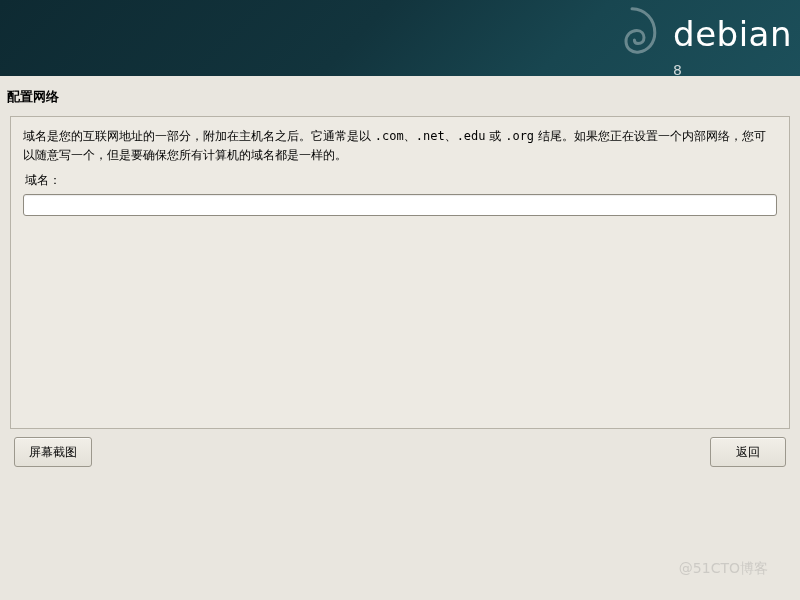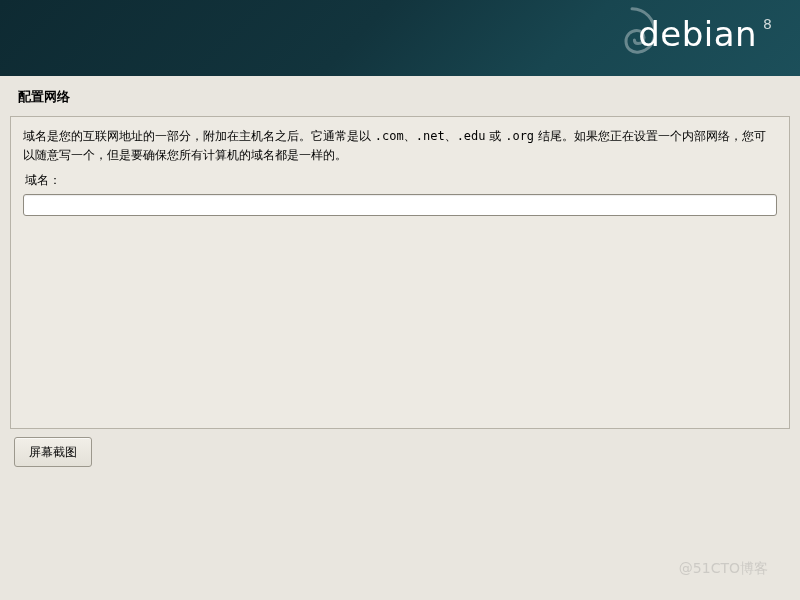--- a/index.html
+++ b/index.html
@@ -8,25 +8,26 @@
 
   .header {
     height: 76px;
     background: linear-gradient(135deg, #0e2a32 0%, #12343d 45%, #184650 70%, #1c4f5a 100%);
     position: relative;
     color: #fff;
     overflow: hidden;
   }
   .header .brand {
     position: absolute;
-    right: 28px;
+    right: 8px;
     top: 14px;
     display: flex;
     align-items: flex-start;
     gap: 6px;
+    flex-direction: column;
   }
   .header .brand .wordmark {
     font-family: "DejaVu Sans", Arial, sans-serif;
     font-size: 34px;
     font-weight: 400;
     letter-spacing: 0.5px;
     color: #ffffff;
   }
   .header .brand .version {
     font-size: 14px;
@@ -36,21 +37,21 @@
   .swirl {
     position: absolute;
     right: 138px;
     top: 4px;
     width: 60px;
     height: 60px;
     opacity: 0.35;
   }
 
   .title-row {
-    padding: 12px 18px 6px 18px;
+    padding: 12px 18px 6px 7px;
     font-size: 13px;
     font-weight: bold;
     color: #000;
   }
 
   .panel {
     margin: 4px 10px 8px 10px;
     border: 1px solid #b7b3a8;
     background: #edeae3;
     height: 313px;
@@ -132,15 +133,16 @@
   <div class="desc">
     <span>域名是您的互联网地址的一部分，附加在主机名之后。它通常是以 </span><span class="mono">.com</span><span>、</span><span class="mono">.net</span><span>、</span><span class="mono">.edu</span><span> 或 </span><span class="mono">.org</span><span> 结尾。如果您正在设置一个内部网络，您可以随意写一个，但是要确保您所有计算机的域名都是一样的。</span>
   </div>
   <div class="field-label">域名：</div>
   <input type="text" value="" style="">
 </div>
 
 <div class="button-row">
   <button class="btn btn-screenshot">屏幕截图</button>
   <div class="spacer"></div>
+  <button class="btn">返回</button>
 </div>
 
 <div class="watermark">@51CTO博客</div>
 
 </body></html>

